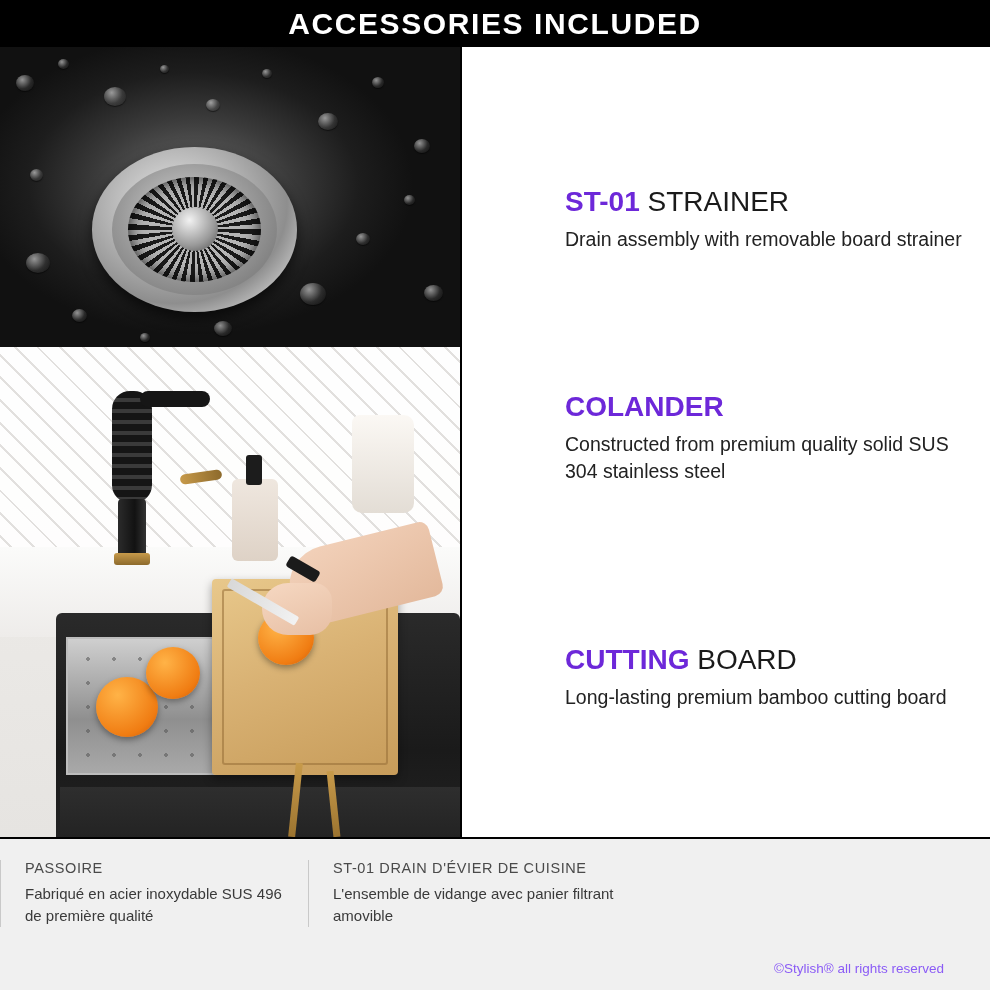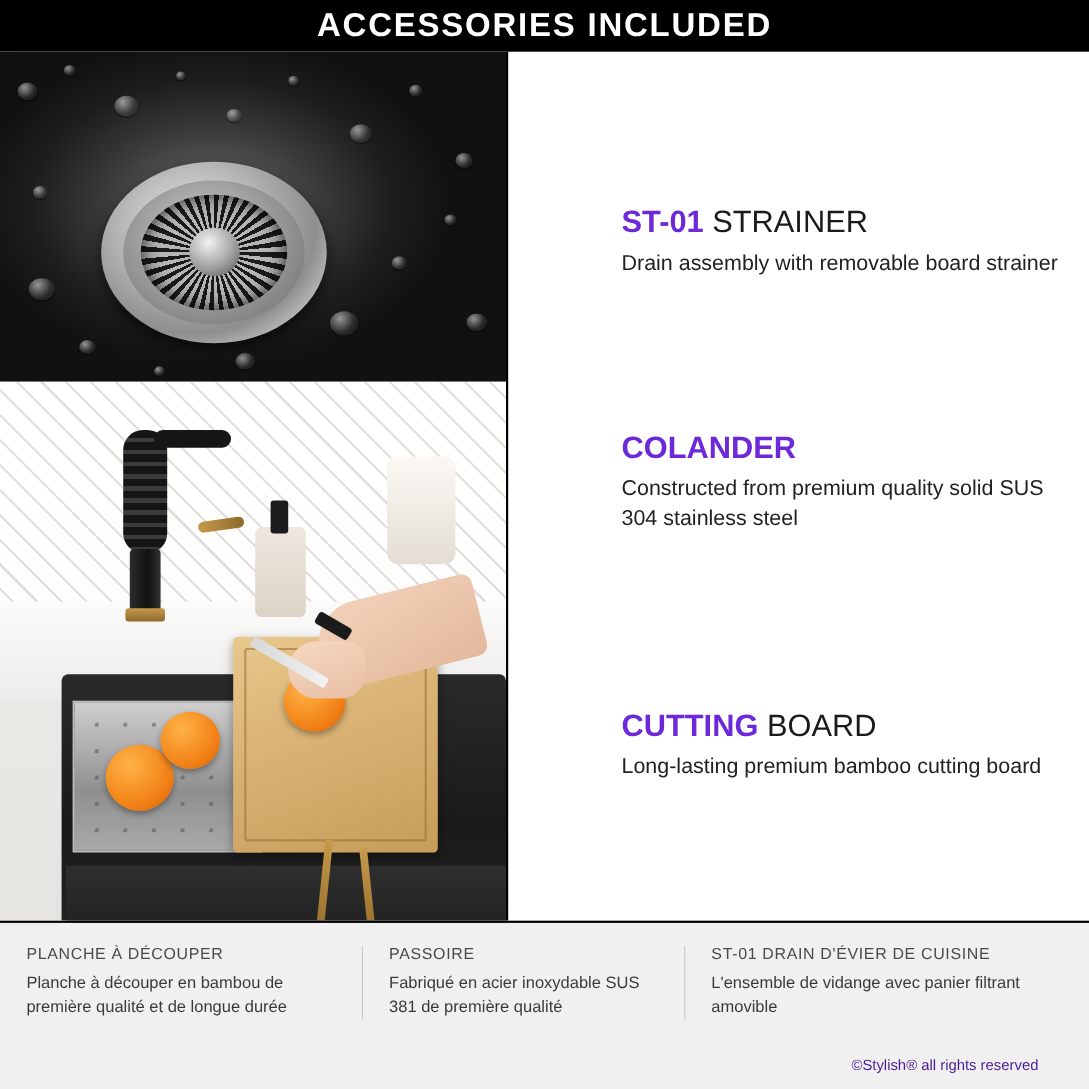--- a/index.html
+++ b/index.html
@@ -351,21 +351,21 @@
     font-size: 15px;
     line-height: 1.45;
     color: #3a3a3a;
     margin: 0;
   }
   .copyright {
     position: absolute;
     right: 46px;
     bottom: 14px;
     font-size: 13.5px;
-    color: #4c1d95;
+    color: #8b5cf6;
   }
 </style>
 </head>
 <body>
 
 <div id="page">
 
   <div class="header-bar">
     <div class="header-title">ACCESSORIES INCLUDED</div>
   </div>
@@ -452,27 +452,23 @@
     <div class="feature" style="top:598px;">
       <h2 class="feature-title"><span class="accent">CUTTING</span><span> BOARD</span></h2>
       <p class="feature-desc">Long-lasting premium bamboo cutting board</p>
     </div>
   </div>
 
   <div class="bottom-band"></div>
   <div class="bottom-rule"></div>
 
   <div class="fr-cols">
-    <div class="fr-col c1">
-      <p class="fr-title">PLANCHE À DÉCOUPER</p>
-      <p class="fr-text">Planche à découper en bambou de première qualité et de longue durée</p>
-    </div>
     <div class="fr-col c2">
       <p class="fr-title">PASSOIRE</p>
-      <p class="fr-text">Fabriqué en acier inoxydable SUS 381 de première qualité</p>
+      <p class="fr-text">Fabriqué en acier inoxydable SUS 496 de première qualité</p>
     </div>
     <div class="fr-col c3">
       <p class="fr-title">ST-01 DRAIN D'ÉVIER DE CUISINE</p>
       <p class="fr-text">L'ensemble de vidange avec panier filtrant amovible</p>
     </div>
   </div>
 
   <div class="copyright">©Stylish® all rights reserved</div>
 
 </div>

